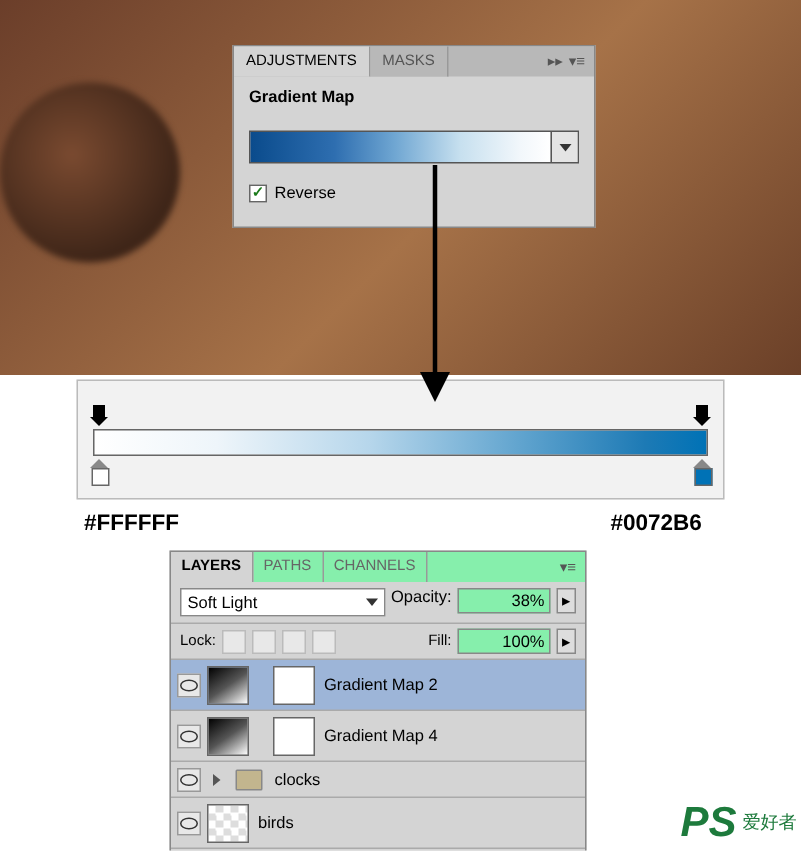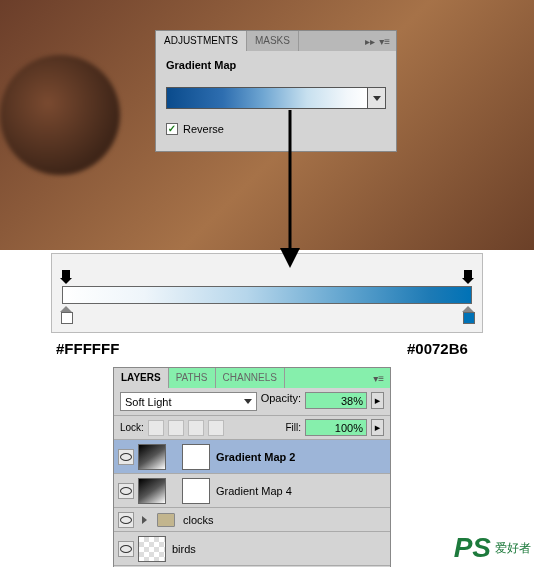--- a/index.html
+++ b/index.html
@@ -139,21 +139,21 @@
     <span class="lbl" style="margin-left:auto">Fill:</span>
     <div class="num-field">100%</div>
     <div class="mini-btn">▸</div>
   </div>
   <div class="layers-list">
     <div class="layer-row sel">
       <div class="eye"></div>
       <div class="thumb gm"></div>
       <div class="link-ic"></div>
       <div class="mask"></div>
-      <span class="ly-name" style="font-weight:bold">Gradient Map 2</span>
+      <span class="ly-name" style="font-weight:normal">Gradient Map 2</span>
     </div>
     <div class="layer-row">
       <div class="eye"></div>
       <div class="thumb gm"></div>
       <div class="link-ic"></div>
       <div class="mask"></div>
       <span class="ly-name">Gradient Map 4</span>
     </div>
     <div class="layer-row group">
       <div class="eye"></div>

